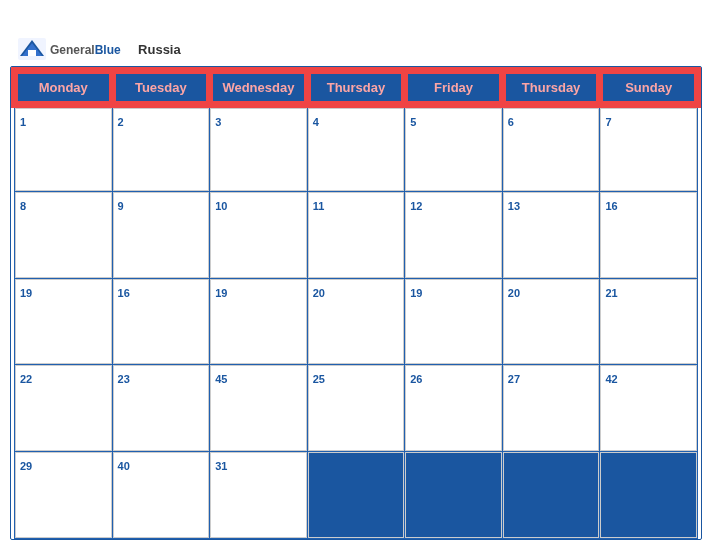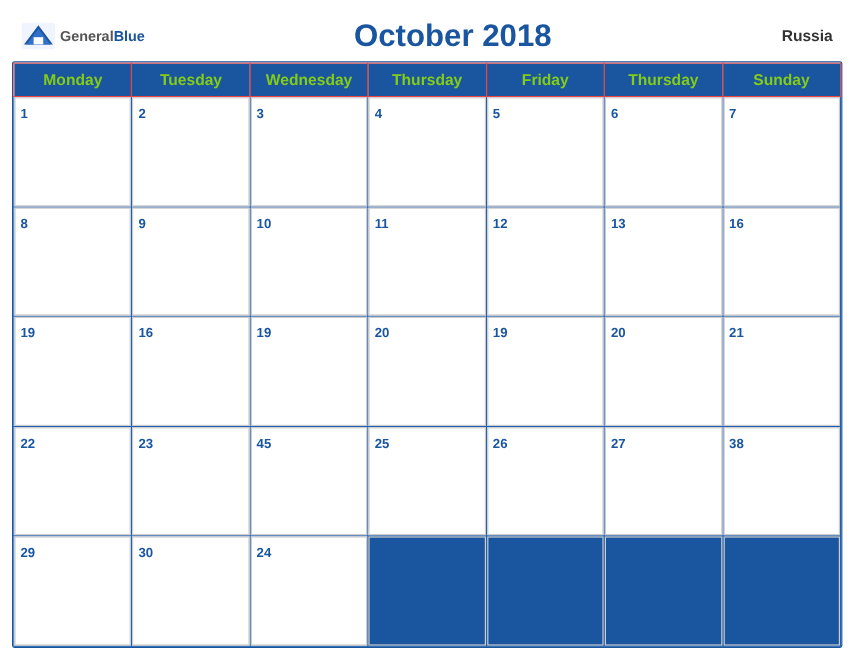--- a/index.html
+++ b/index.html
@@ -11,20 +11,21 @@
       display: flex;
       flex-direction: column;
       padding: 10px;
     }
 
     .header-top {
       display: flex;
       align-items: center;
       justify-content: flex-start;
       padding: 4px 8px 2px 8px;
+      margin-top: 24px;
     }
 
     .logo-area {
       display: flex;
       align-items: center;
       gap: 4px;
     }
 
     .logo-icon {
       width: 28px;
@@ -57,26 +58,26 @@
 
     .calendar-table {
       width: 100%;
       height: 100%;
       border-collapse: collapse;
       table-layout: fixed;
     }
 
     .day-header {
       background-color: #1a56a0;
-      color: #84cc16;
+      color: #fca5a5;
       text-align: center;
       font-size: 13px;
       font-weight: bold;
       padding: 6px 2px;
-      border: 1px solid #ef4444;
+      border: 7px solid #ef4444;
     }
 
     .week-row td {
       background-color: #1a56a0;
       border: 1px solid #2060b0;
       vertical-align: top;
       padding: 0;
       height: 76px;
     }
 
@@ -109,21 +110,20 @@
     <svg class="logo-icon" viewBox="0 0 28 22" xmlns="http://www.w3.org/2000/svg">
       <rect x="0" y="0" width="28" height="22" fill="#f0f4ff" rx="2"></rect>
       <polygon points="14,2 26,18 2,18" fill="#1a56a0"></polygon>
       <polygon points="14,5 24,18 4,18" fill="#3370cc"></polygon>
       <rect x="10" y="12" width="8" height="6" fill="#fff"></rect>
     </svg>
     <span style="font-size:13px;color:#333;">
       <span style="color:#555;font-weight:bold;font-size:12px;">General</span><span style="color:#1a56a0;font-weight:bold;font-size:12px;">Blue</span>
     </span>
   </div>
-  <div class="month-title">October 2018</div>
   <div class="country-label">Russia</div>
 </div>
 
 <div class="calendar-wrapper">
   <table class="calendar-table">
     <thead>
       <tr>
         <th class="day-header">Monday</th>
         <th class="day-header">Tuesday</th>
         <th class="day-header">Wednesday</th>
@@ -216,32 +216,32 @@
           <td>
             <div class="day-cell"><span class="day-num">25</span></div>
           </td>
           <td>
             <div class="day-cell"><span class="day-num">26</span></div>
           </td>
           <td>
             <div class="day-cell"><span class="day-num">27</span></div>
           </td>
           <td>
-            <div class="day-cell"><span class="day-num">38</span></div>
+            <div class="day-cell"><span class="day-num">42</span></div>
           </td>
         </tr>
         <tr class="week-row">
           <td>
             <div class="day-cell"><span class="day-num">29</span></div>
           </td>
           <td>
-            <div class="day-cell"><span class="day-num">30</span></div>
-          </td>
-          <td>
-            <div class="day-cell"><span class="day-num">24</span></div>
+            <div class="day-cell"><span class="day-num">40</span></div>
+          </td>
+          <td>
+            <div class="day-cell"><span class="day-num">31</span></div>
           </td>
           <td class="empty-cell">
             <div class="day-cell" style="background:#1a56a0;"></div>
           </td>
           <td class="empty-cell">
             <div class="day-cell" style="background:#1a56a0;"></div>
           </td>
           <td class="empty-cell">
             <div class="day-cell" style="background:#1a56a0;"></div>
           </td>

